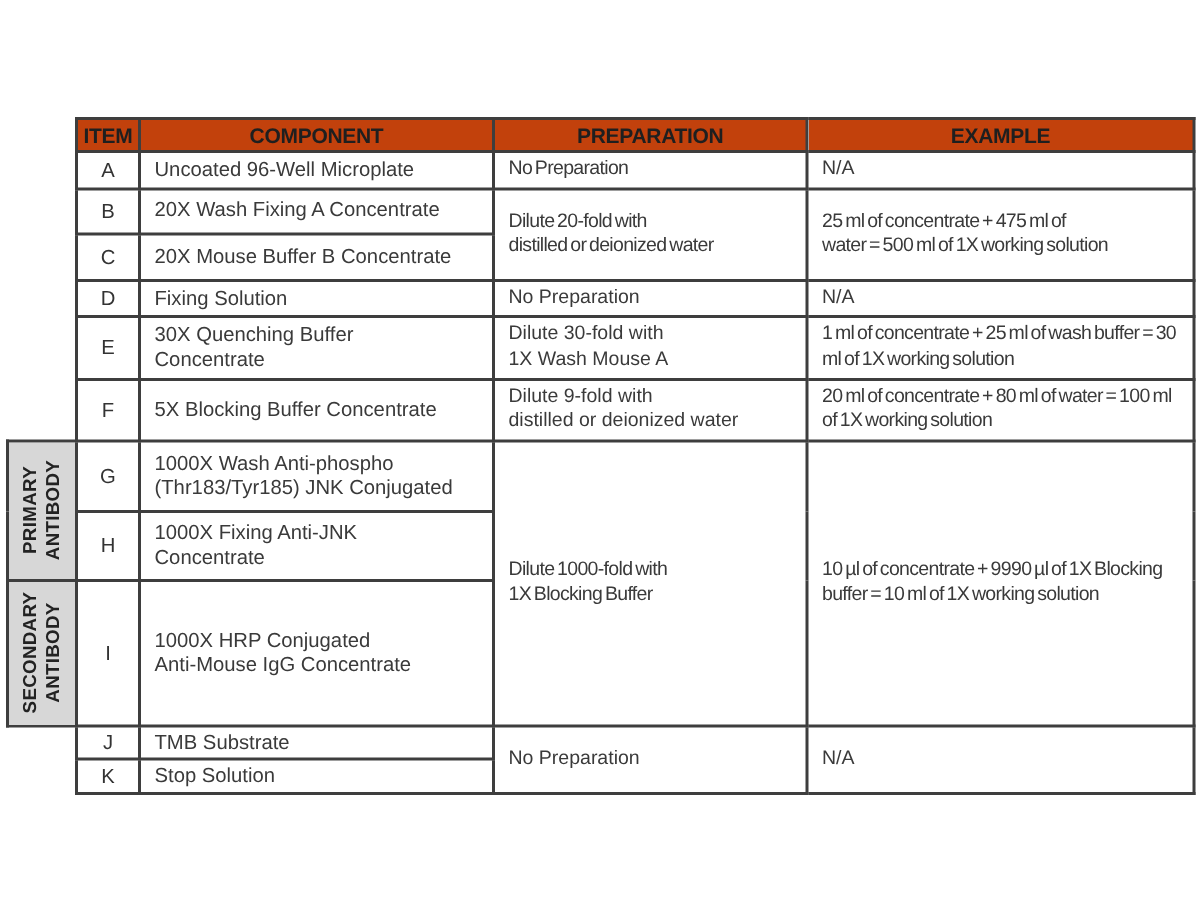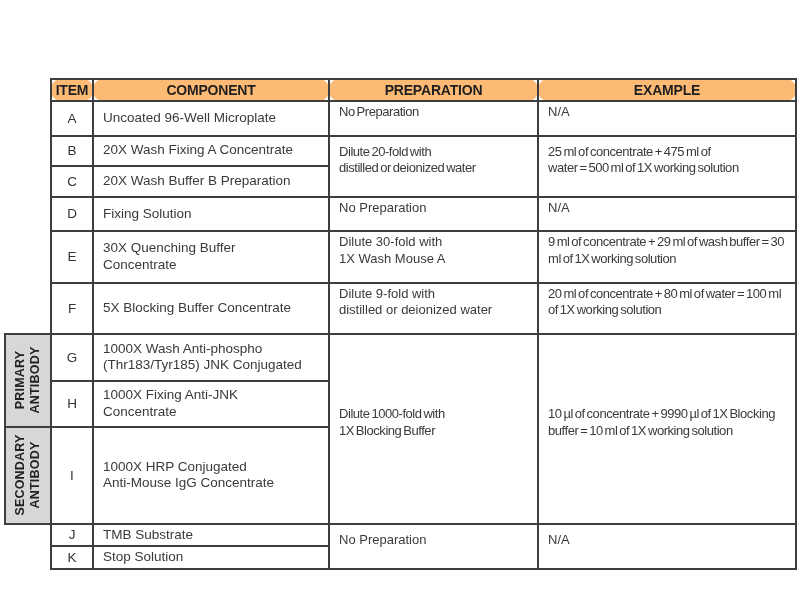--- a/index.html
+++ b/index.html
@@ -25,43 +25,42 @@
   table.kit th, table.kit td {
     border: 2px solid #3e3e3e;
     vertical-align: middle;
     overflow: hidden;
   }
   table.kit td.phantom {
     border: none;
     background: transparent;
   }
   table.kit th {
-    background: #fdba74;
+    background: #c2410c;
     font-size: 14px;
     font-weight: bold;
     text-align: center;
     letter-spacing: -0.2px;
     padding: 1px 0;
     color: #1f1f1f;
-    border-radius: 10px;
   }
   td.item-cell {
     text-align: center;
     font-size: 13.5px;
     color: #333333;
   }
   td.comp-cell {
     padding: 2px 6px 2px 9px;
     font-size: 13.5px;
     line-height: 1.22;
     color: #3a3a3a;
     margin-left: 12px;
   }
   td.prep-cell, td.ex-cell {
-    padding: 2px 5px 14px 9px;
+    padding: 2px 5px 4px 9px;
     font-size: 13px;
     line-height: 1.28;
     color: #3a3a3a;
   }
   .condensed {
     font-size: 12.5px;
     letter-spacing: -0.45px;
     word-spacing: -1.3px;
   }
   td.side-cell {
@@ -131,21 +130,21 @@
       <td class="ex-cell condensed" rowspan="2">
         <span class="ln">25 ml of concentrate + 475 ml of</span>
         <span class="ln">water = 500 ml of 1X working solution</span>
       </td>
     </tr>
 
     <tr style="height:31px">
       <td class="phantom"></td>
       <td class="item-cell">C</td>
       <td class="comp-cell">
-        <span class="ln">20X Wash Buffer B Preparation</span>
+        <span class="ln">20X Mouse Buffer B Concentrate</span>
       </td>
     </tr>
 
     <tr style="height:24px">
       <td class="phantom"></td>
       <td class="item-cell">D</td>
       <td class="comp-cell">
         <span class="ln">Fixing Solution</span>
       </td>
       <td class="prep-cell">
@@ -161,21 +160,21 @@
       <td class="item-cell">E</td>
       <td class="comp-cell">
         <span class="ln">30X Quenching Buffer</span>
         <span class="ln">Concentrate</span>
       </td>
       <td class="prep-cell">
         <span class="ln">Dilute 30-fold with</span>
         <span class="ln">1X Wash Mouse A</span>
       </td>
       <td class="ex-cell condensed">
-        <span class="ln">9 ml of concentrate + 29 ml of wash buffer = 30</span>
+        <span class="ln">1 ml of concentrate + 25 ml of wash buffer = 30</span>
         <span class="ln">ml of 1X working solution</span>
       </td>
     </tr>
 
     <tr style="height:39px">
       <td class="phantom"></td>
       <td class="item-cell">F</td>
       <td class="comp-cell">
         <span class="ln">5X Blocking Buffer Concentrate</span>
       </td>

